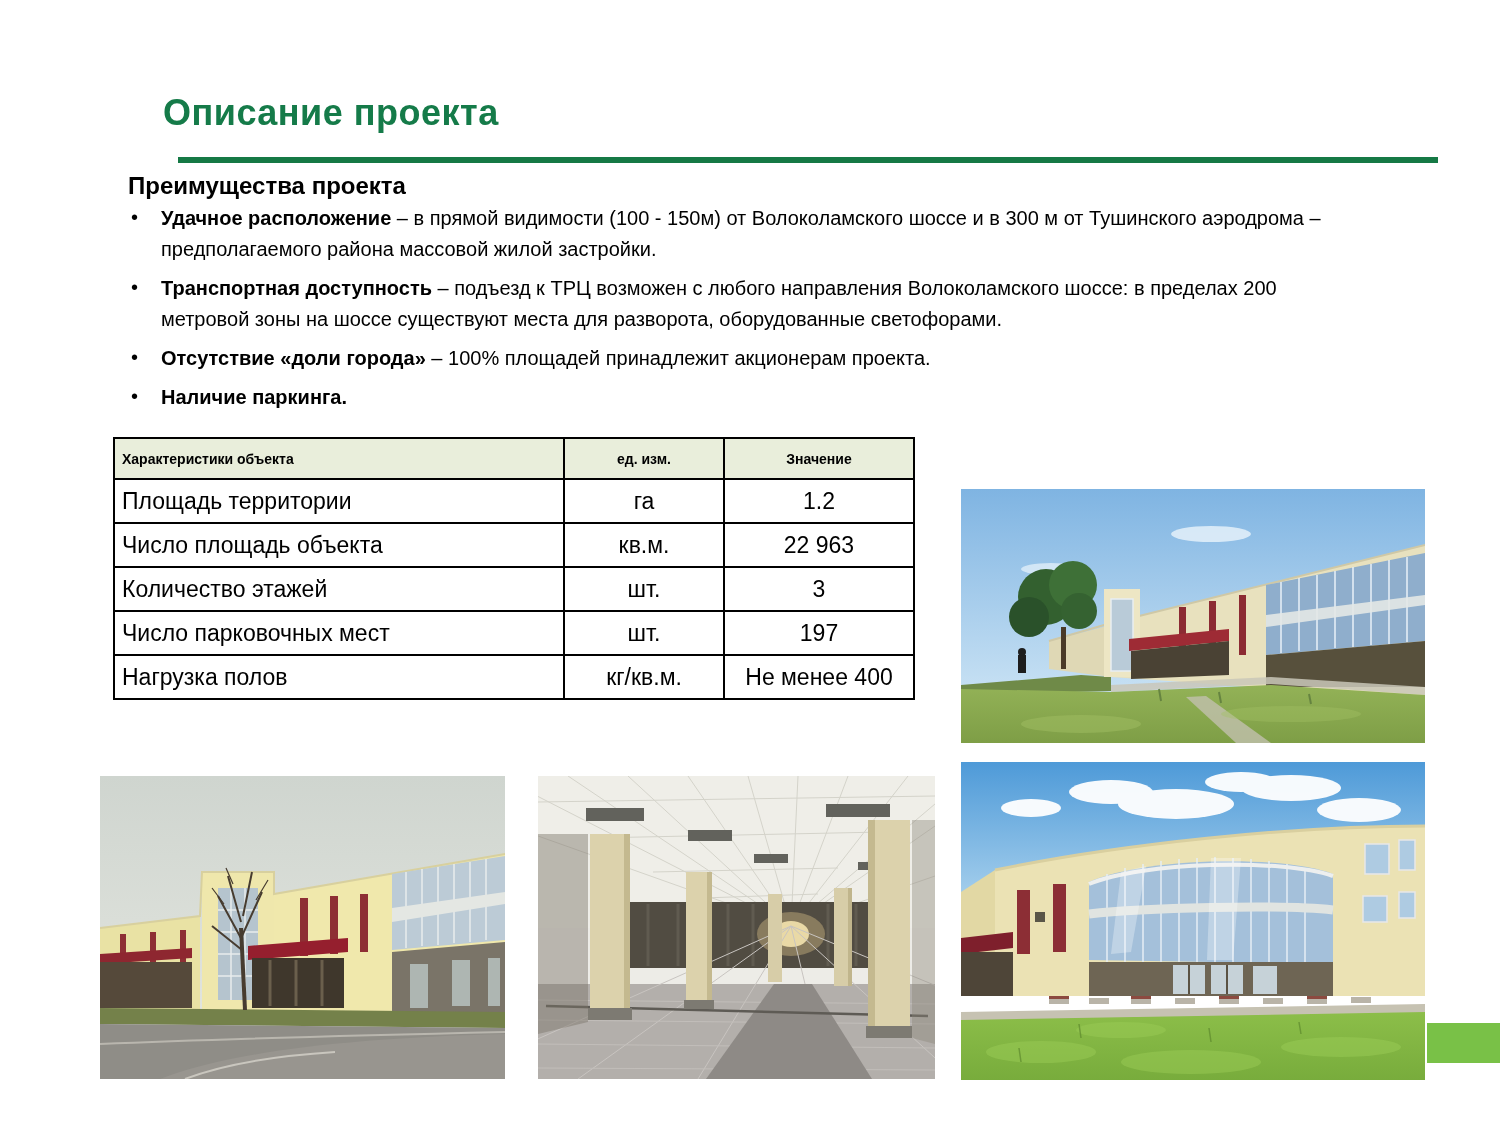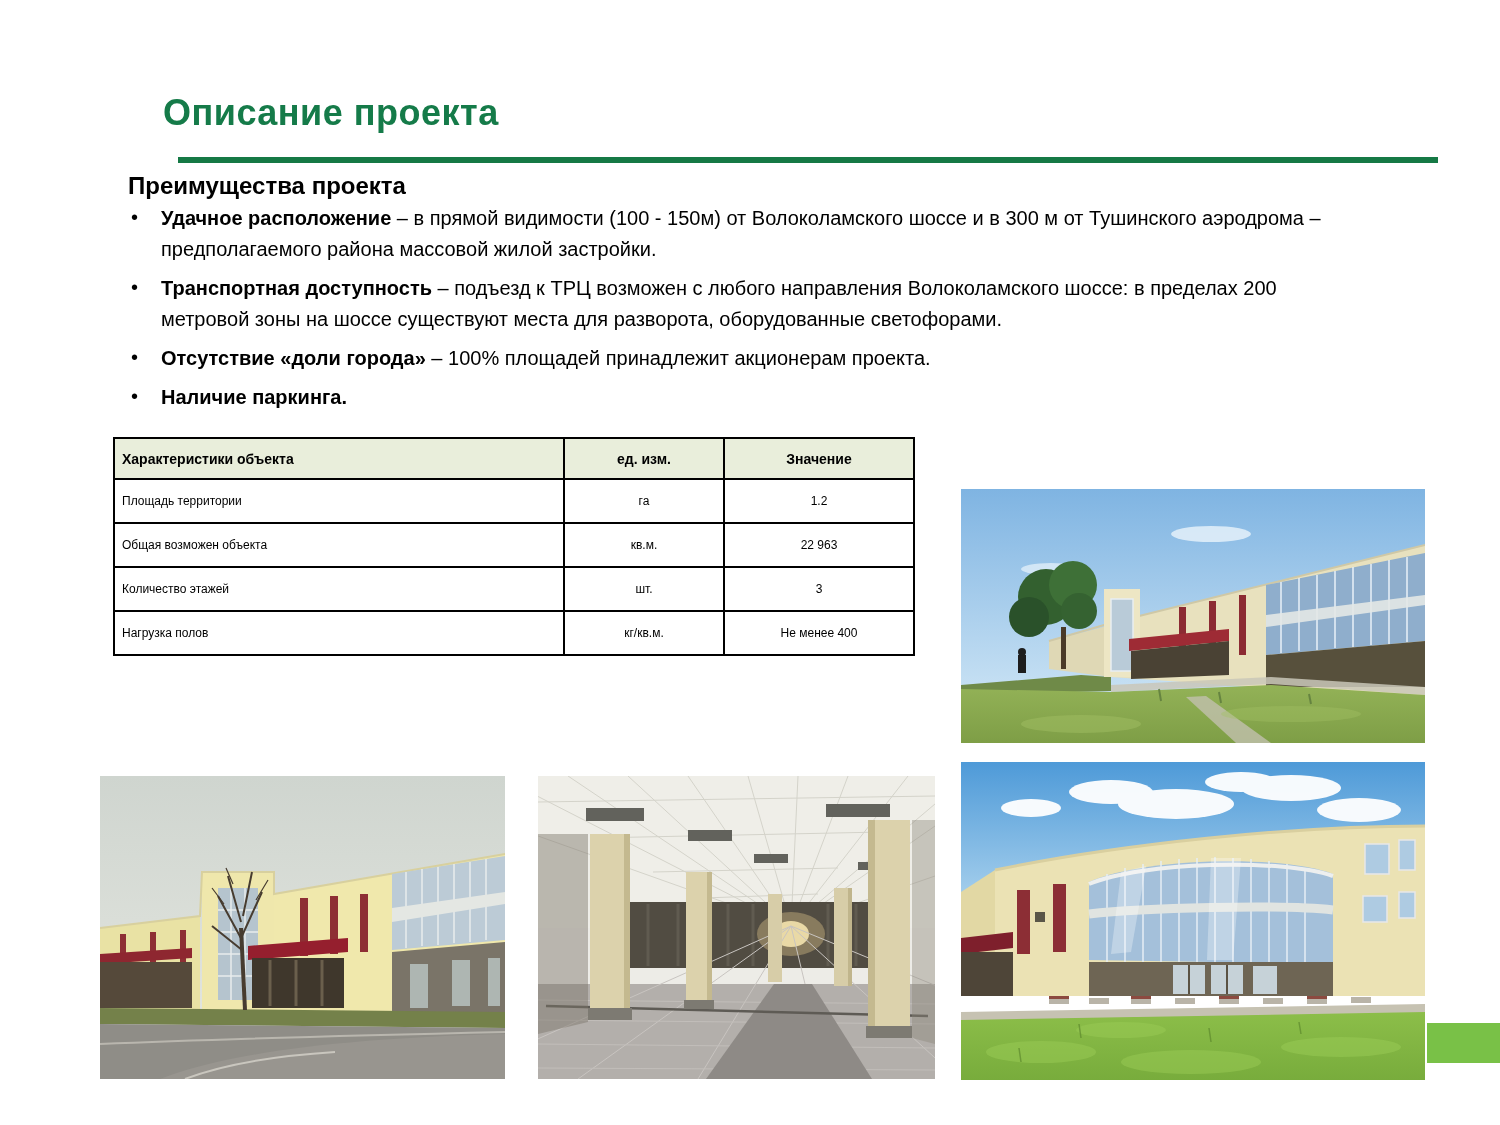--- a/index.html
+++ b/index.html
@@ -41,21 +41,21 @@
   .chars-table{
     position:absolute;left:113px;top:437px;border-collapse:collapse;
     table-layout:fixed;background:#fff;
   }
   .chars-table,.chars-table th,.chars-table td{border:2px solid #000;}
   .chars-table th{
     height:37px;background:var(--table-header-bg);font-size:14px;font-weight:700;
     text-align:center;vertical-align:middle;
   }
   .chars-table td{
-    height:40px;font-size:12px;text-align:center;vertical-align:middle;margin-top:34px;
+    height:40px;font-size:23px;text-align:center;vertical-align:middle;margin-top:34px;
   }
   .chars-table th.c0,.chars-table td.c0{text-align:left;padding-left:7px;}
   .col-name{width:450px;} .col-unit{width:160px;} .col-val{width:190px;}
   .photo{position:absolute;overflow:hidden;}
   .photo svg{display:block;width:100%;height:100%;}
   #photoTR{left:961px;top:489px;width:464px;height:254px;}
   #photoBL{left:100px;top:776px;width:405px;height:303px;}
   #photoBM{left:538px;top:776px;width:397px;height:303px;}
   #photoBR{left:961px;top:762px;width:464px;height:318px;}
   .corner-accent{
@@ -101,28 +101,33 @@
         <th>Значение</th>
       </tr>
     </thead>
     <tbody>
       <tr>
         <td class="c0">Площадь территории</td>
         <td>га</td>
         <td>1.2</td>
       </tr>
       <tr>
-        <td class="c0">Общая возможен объекта</td>
+        <td class="c0">Число площадь объекта</td>
         <td>кв.м.</td>
         <td>22 963</td>
       </tr>
       <tr>
         <td class="c0">Количество этажей</td>
         <td>шт.</td>
         <td>3</td>
+      </tr>
+      <tr>
+        <td class="c0">Число парковочных мест</td>
+        <td>шт.</td>
+        <td>197</td>
       </tr>
       <tr>
         <td class="c0">Нагрузка полов</td>
         <td>кг/кв.м.</td>
         <td>Не менее 400</td>
       </tr>
     </tbody>
   </table>
 
   <div class="photo" id="photoTR">

